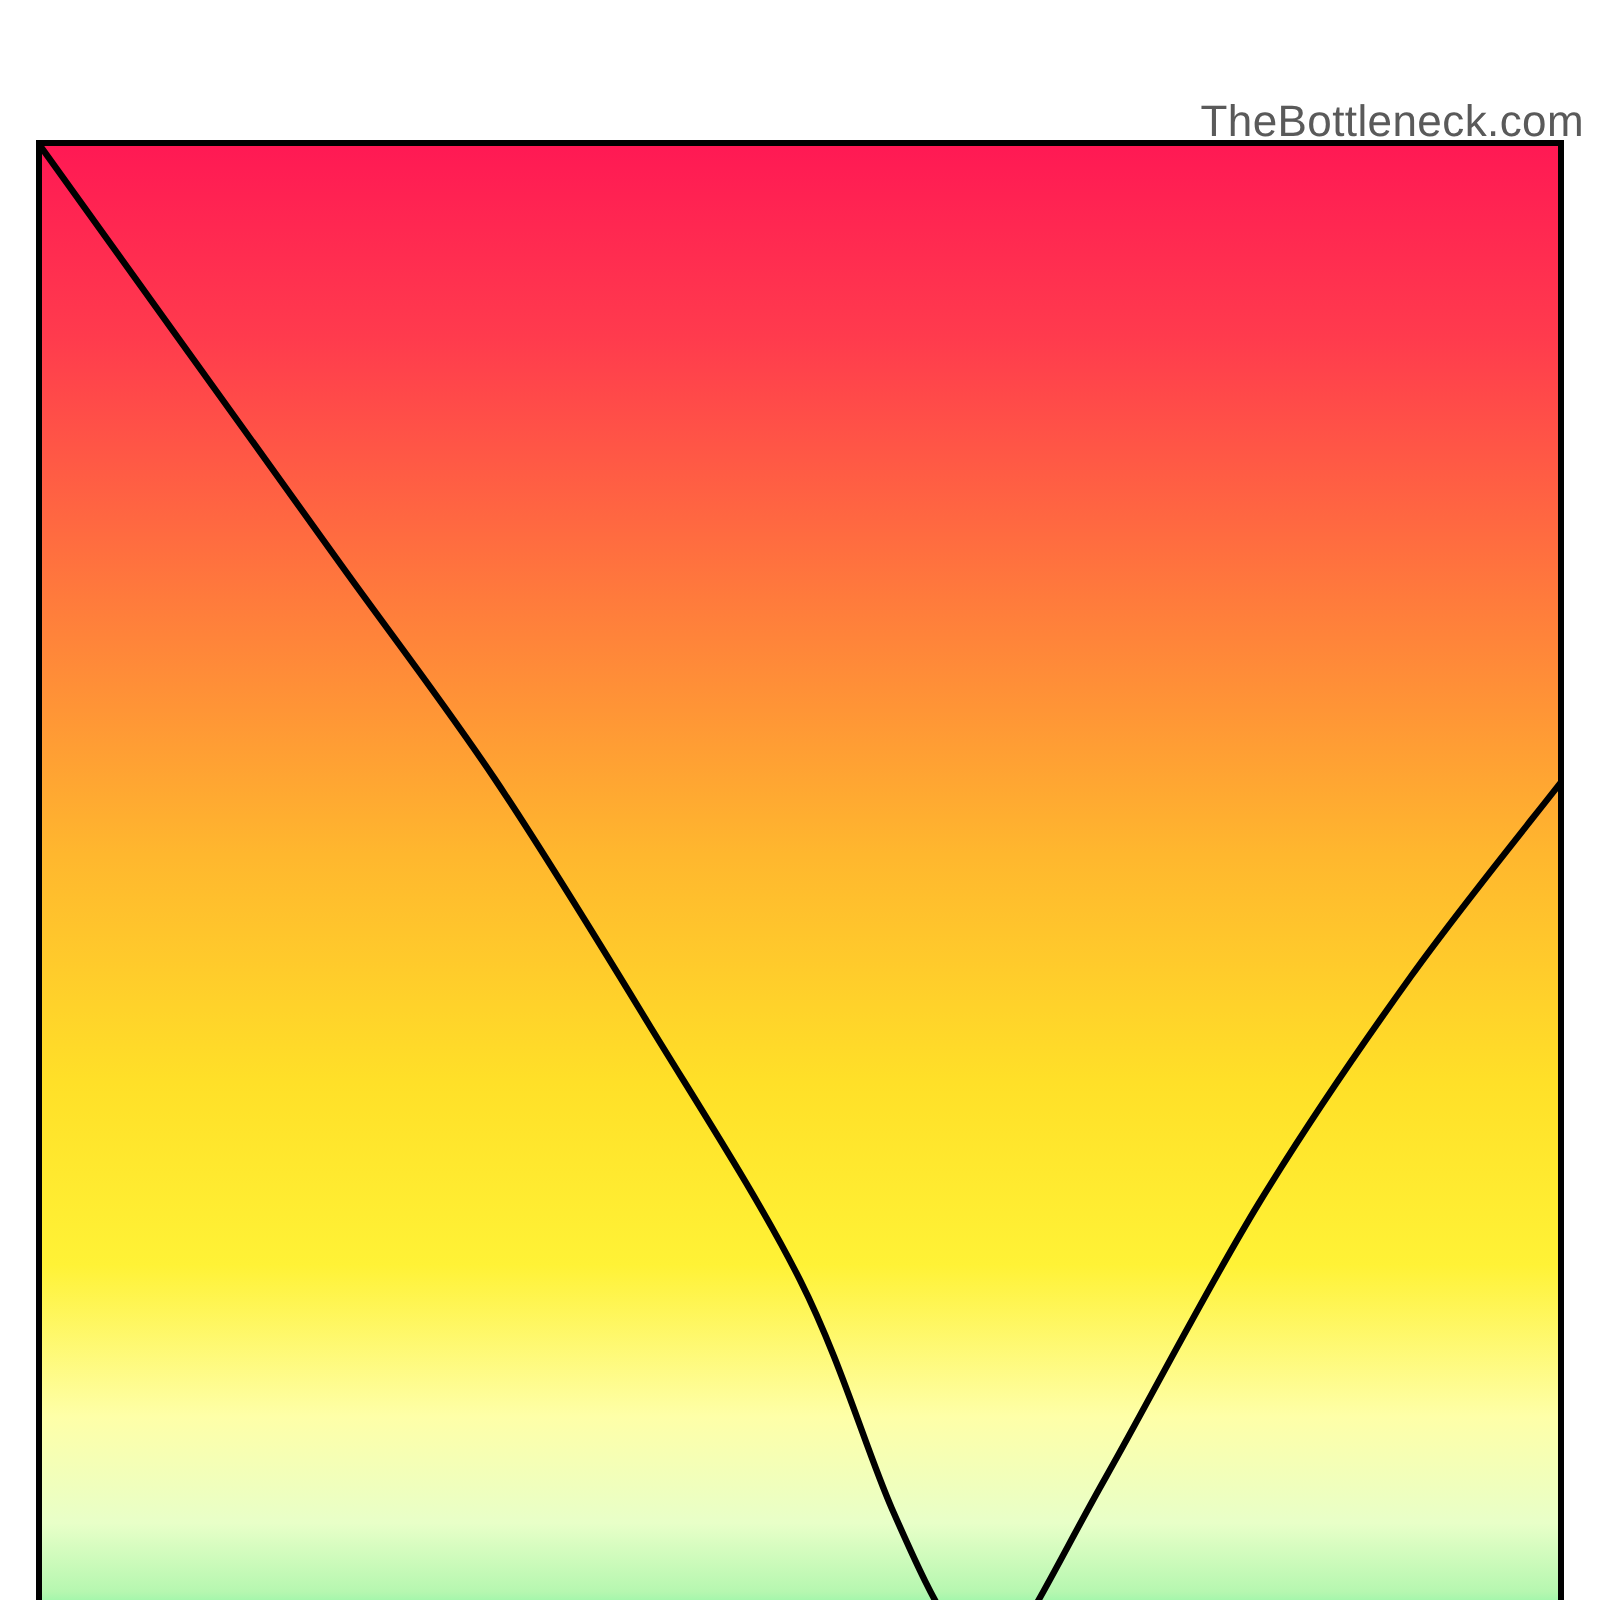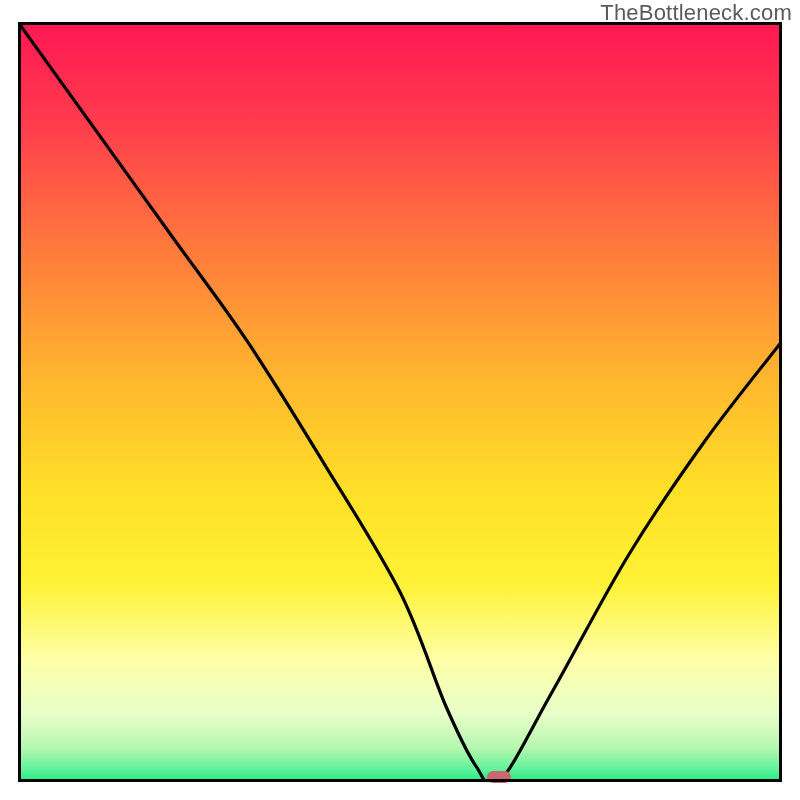--- a/index.html
+++ b/index.html
@@ -7,20 +7,21 @@
     padding: 0;
     width: 800px;
     height: 800px;
     background: #ffffff;
     overflow: hidden;
   }
   .chart-wrap {
     position: relative;
     width: 800px;
     height: 736px;
+    margin-top: 48px;
   }
   .watermark {
     position: absolute;
     top: 0px;
     right: 8px;
     font-family: Arial, Helvetica, sans-serif;
     font-size: 22px;
     color: #5a5a5a;
     letter-spacing: 0.2px;
     z-index: 4;

